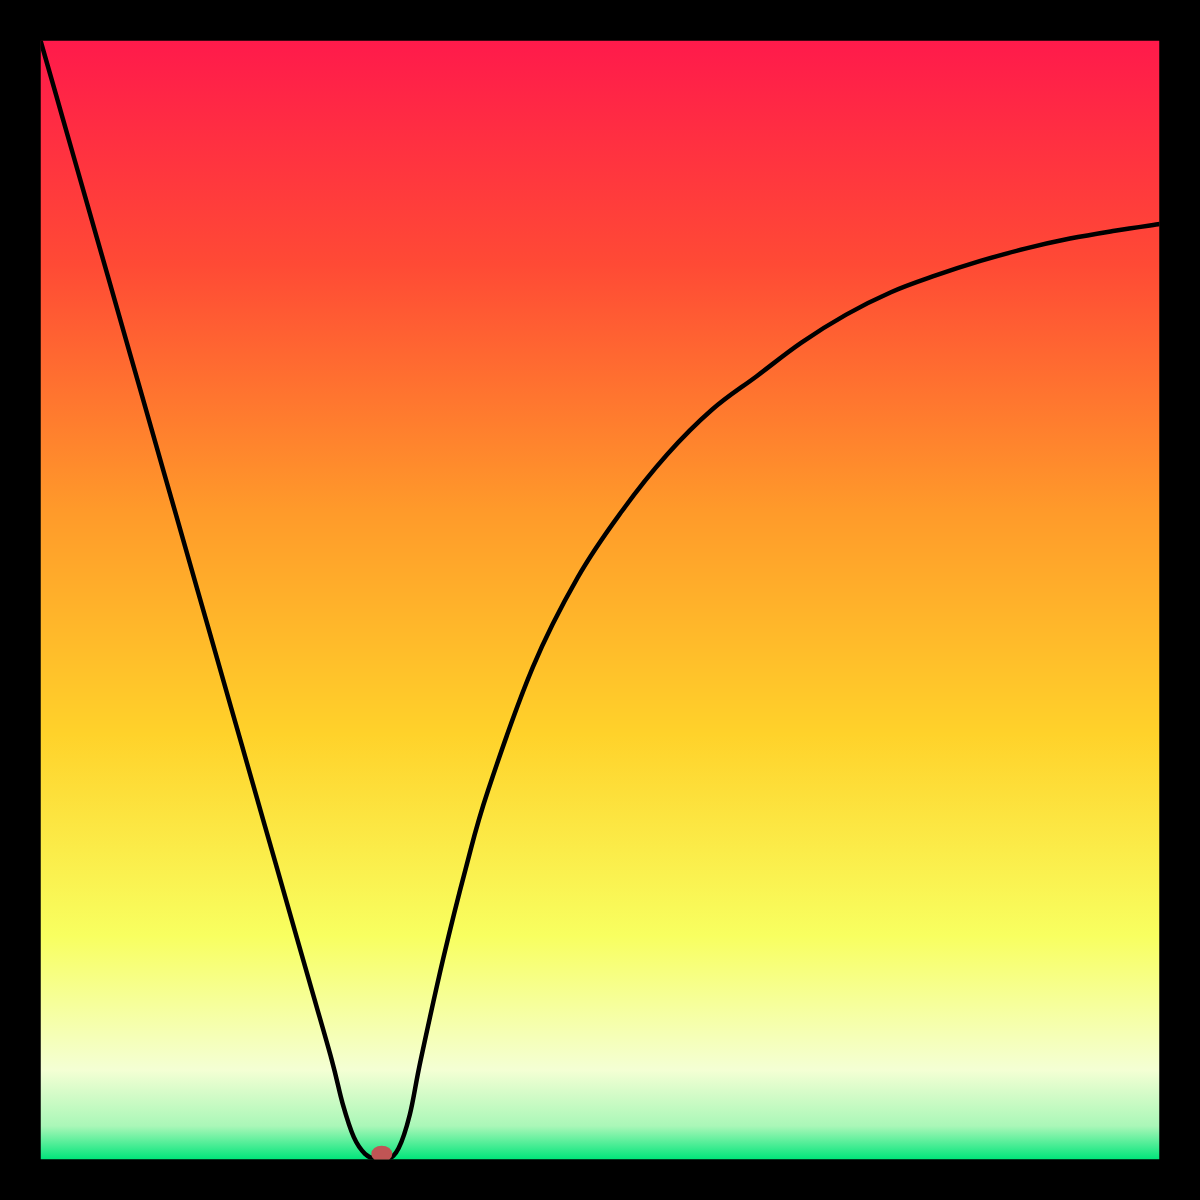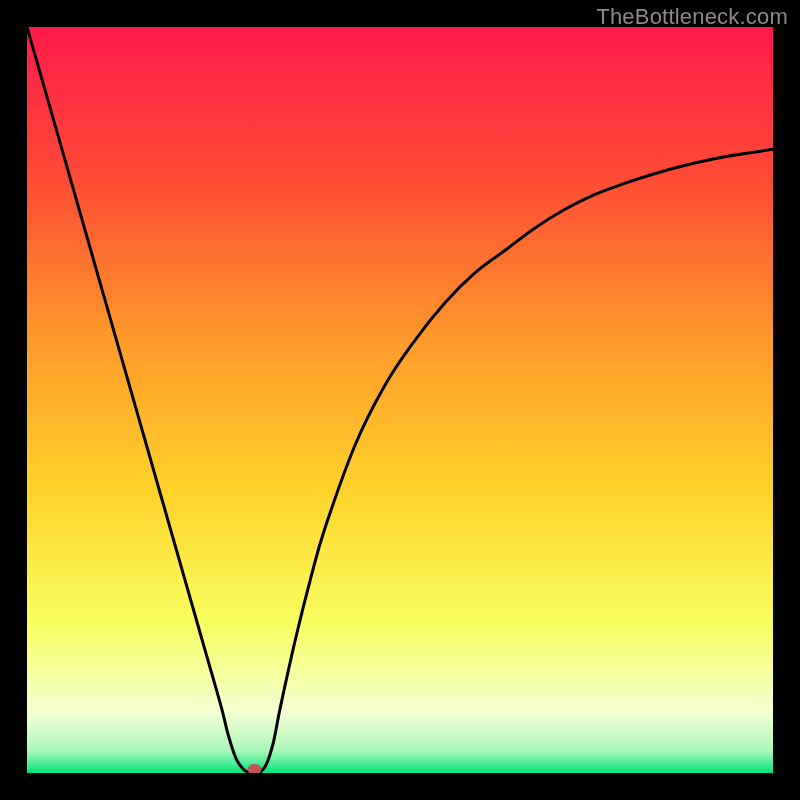--- a/index.html
+++ b/index.html
@@ -39,21 +39,20 @@
     display: block;
     width: 746px;
     height: 746px;
   }
 </style>
 </head>
 <body>
 
 <div class="outer">
 
-  <div class="watermark">TheBottleneck.com</div>
 
   <div class="plot-wrap">
     <svg id="plot-svg" viewBox="0 0 746 746" preserveAspectRatio="none">
       <defs>
         <linearGradient id="bg-grad" x1="0" y1="0" x2="0" y2="1">
           <stop id="g0" offset="0%" stop-color="#ff1a4b"></stop>
           <stop id="g1" offset="20%" stop-color="#ff4a35"></stop>
           <stop id="g2" offset="42%" stop-color="#ff9a2a"></stop>
           <stop id="g3" offset="62%" stop-color="#ffd22a"></stop>
           <stop id="g4" offset="80%" stop-color="#f8ff60"></stop>

